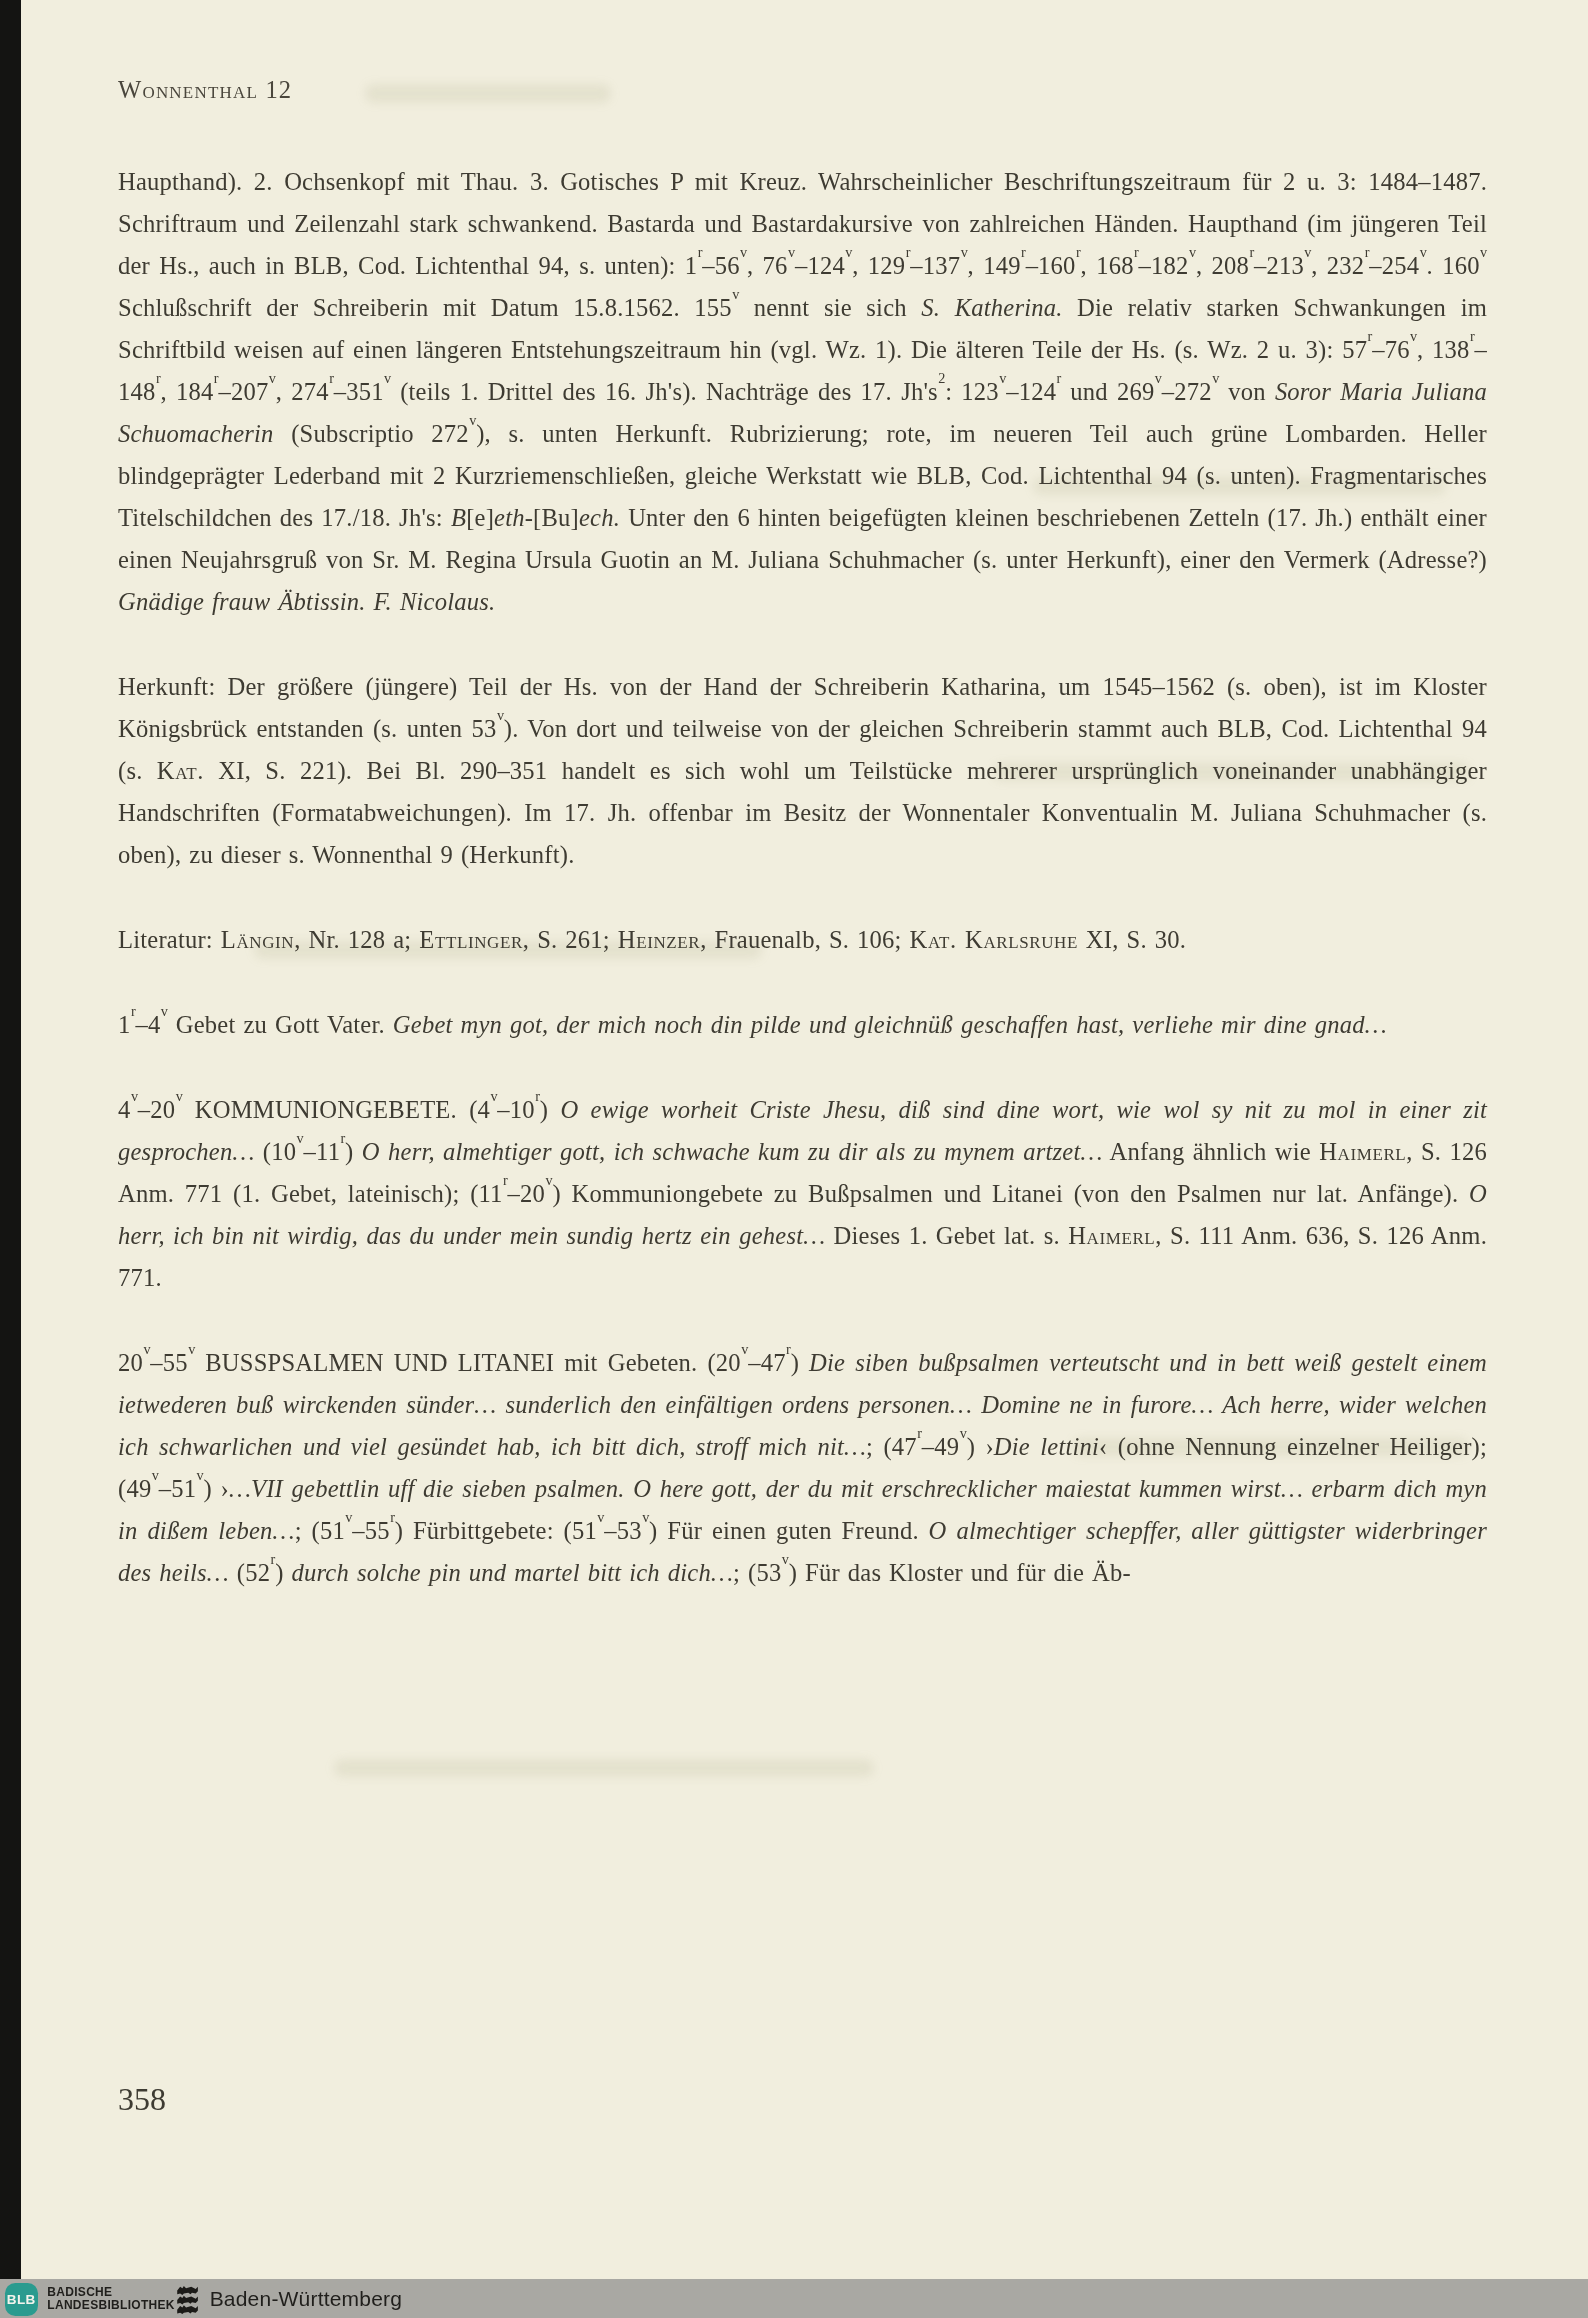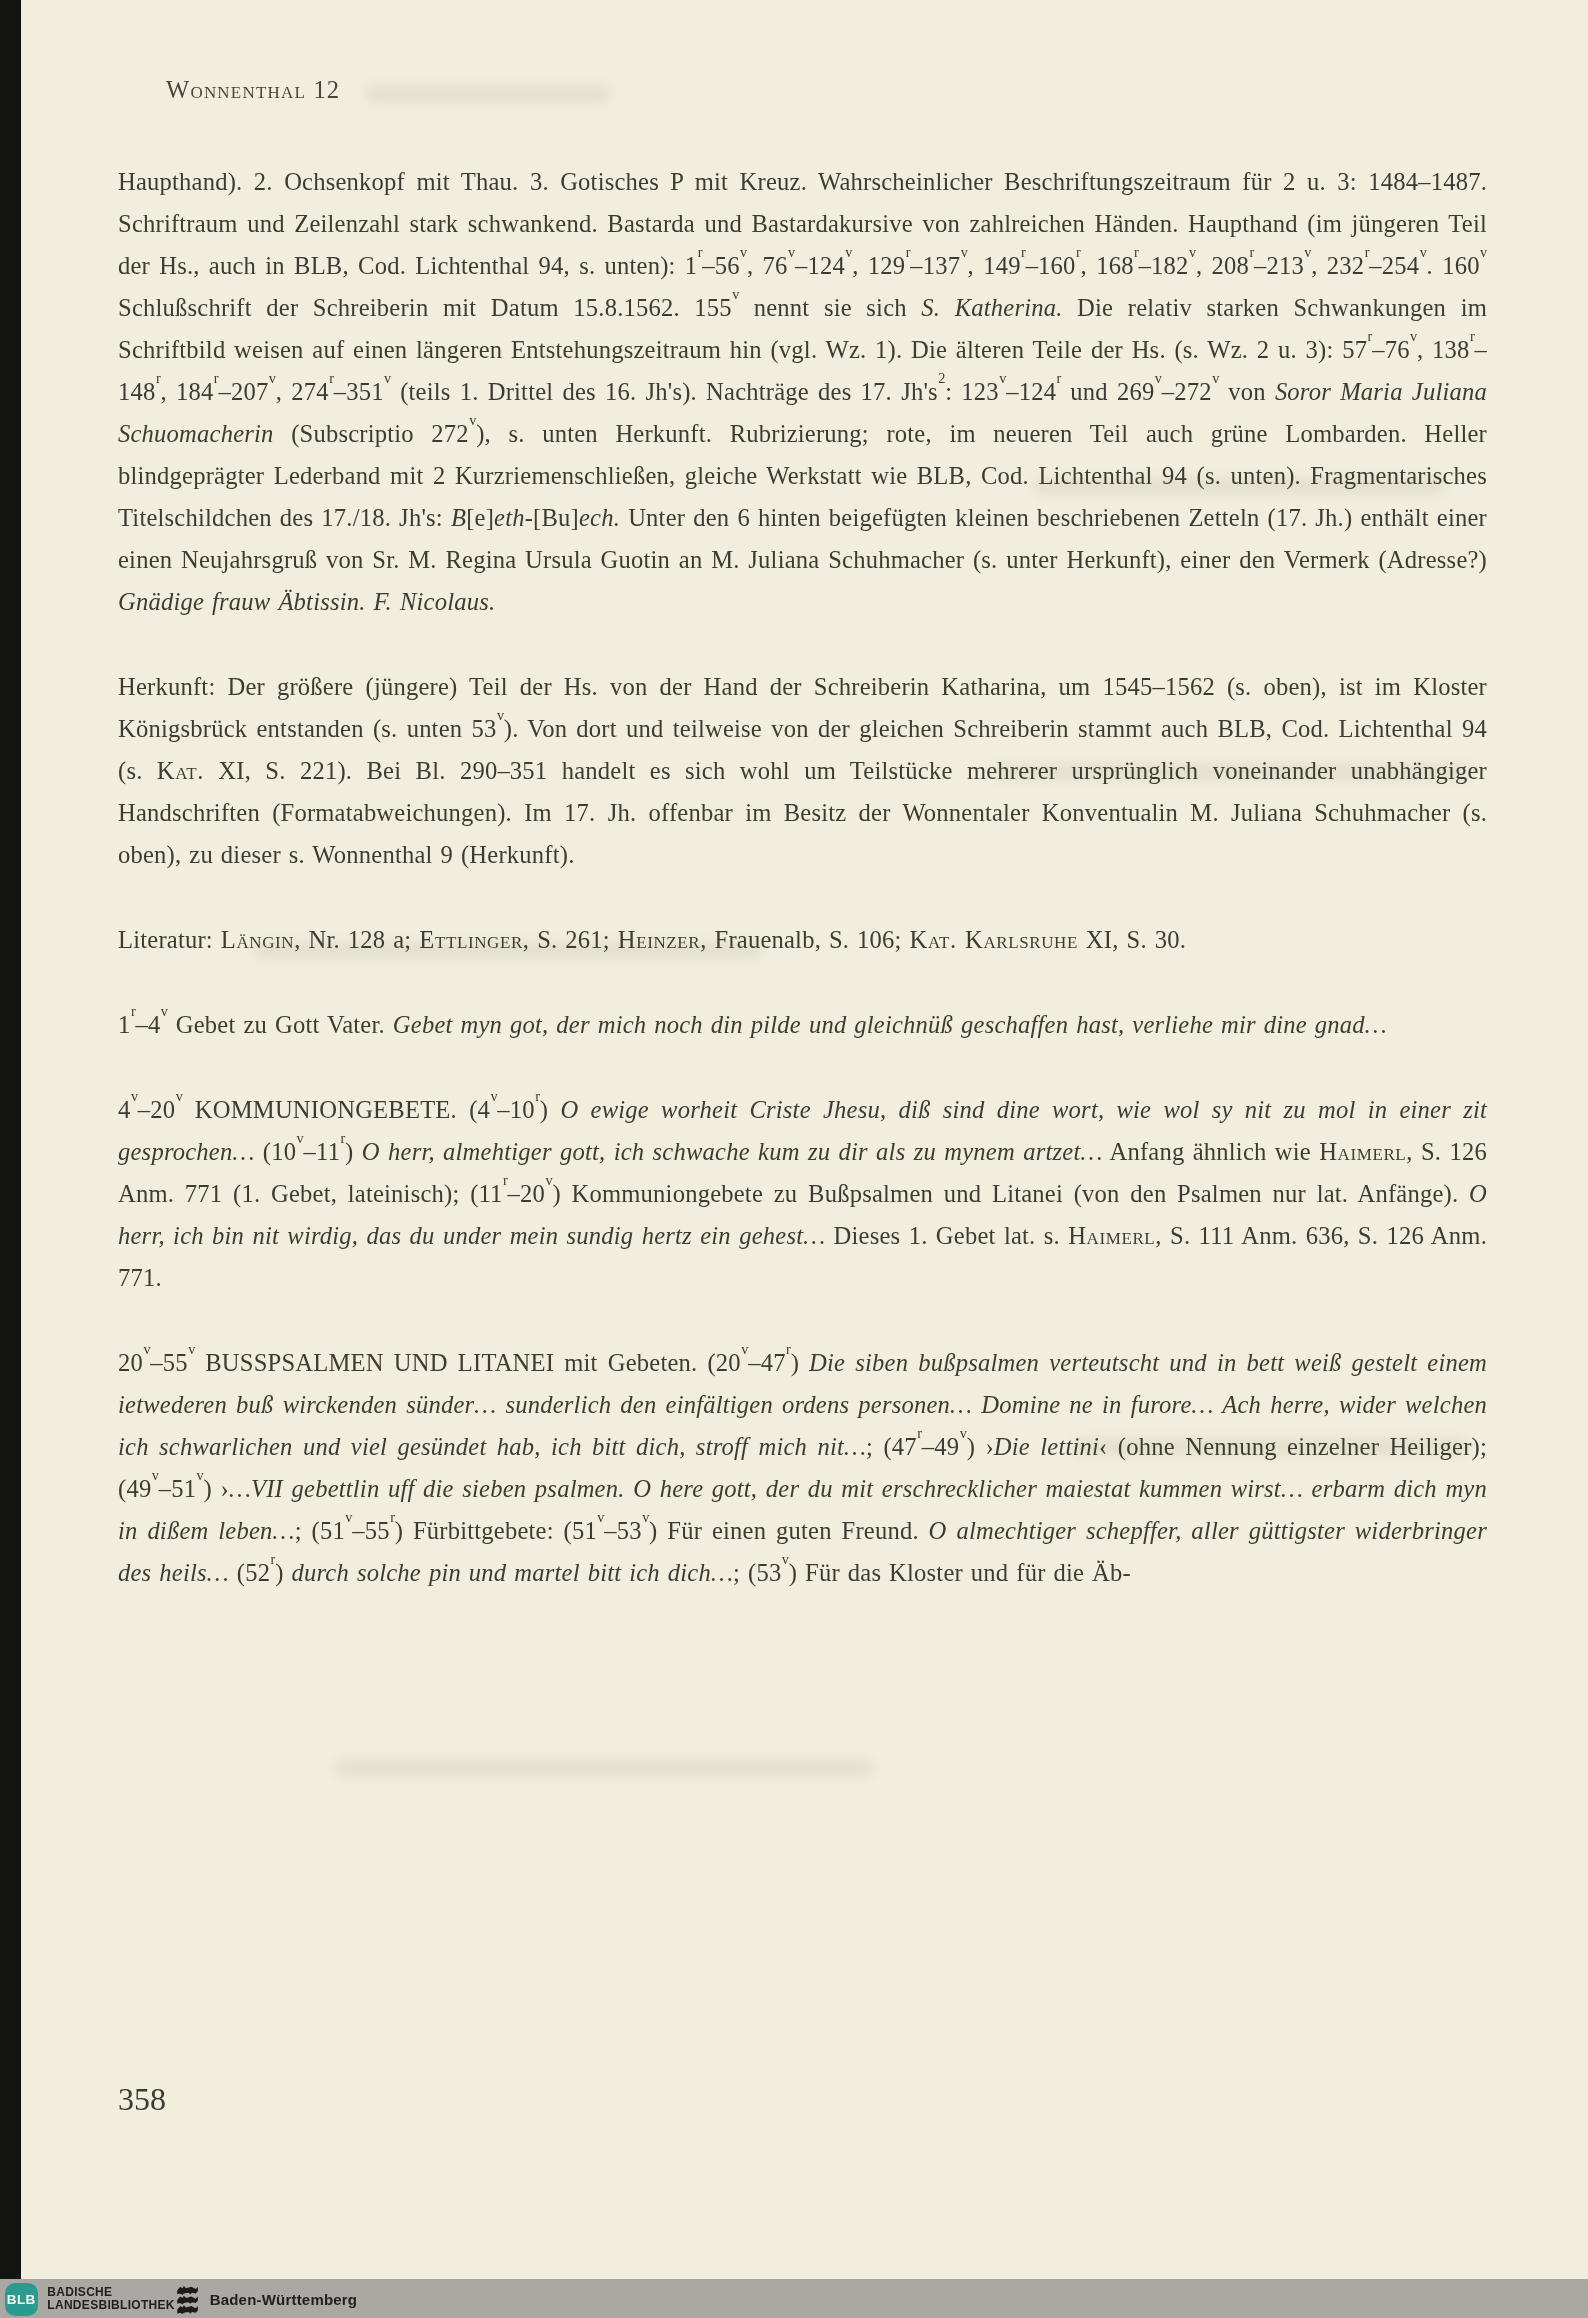--- a/index.html
+++ b/index.html
@@ -22,21 +22,20 @@
   }
   .scan-edge{
     position:absolute;left:0;top:0;width:20.7px;height:2279px;
     background:#141412;
   }
   .running-head{
     position:absolute;left:118px;top:76px;
     font-variant:small-caps;
     font-size:24.6px;letter-spacing:1.2px;
     color:var(--ink-soft);
-    margin-left:48px;
   }
   .text-block{
     position:absolute;left:118px;top:133px;width:1369px;margin-top:28px;
   }
   .para{
     font-size:24.6px;line-height:42px;
     letter-spacing:0.2px;word-spacing:1.6px;
     text-align:justify;
     margin:0 0 43px 0;
     color:var(--ink);
@@ -69,21 +68,21 @@
     background:var(--badge);
     display:flex;align-items:center;justify-content:center;
     color:#f4f3ec;font-weight:bold;font-size:13.5px;letter-spacing:0.4px;
   }
   .library-name{
     color:var(--footer-ink);font-weight:bold;
     font-size:12px;line-height:13.5px;letter-spacing:0.3px;
   }
   .footer-right{display:flex;align-items:center;gap:9.5px;padding-right:6.4px;}
   .state-name{
-    color:var(--footer-ink);font-weight:700;font-size:15px;letter-spacing:0.2px;
+    color:var(--footer-ink);font-weight:400;font-size:21px;letter-spacing:0.2px;
   }
   .lions{display:block;}
 </style>
 </head>
 <body>
 
 <div class="page">
 
   <div class="scan-edge"></div>
 

